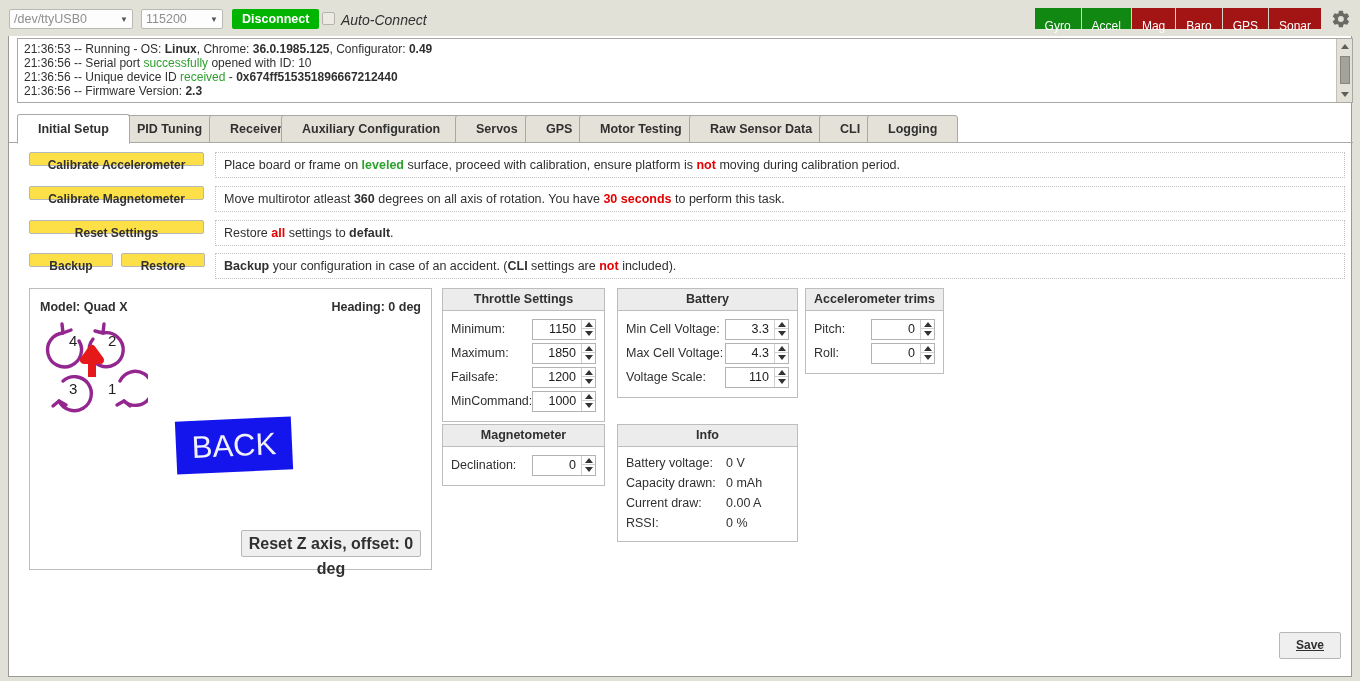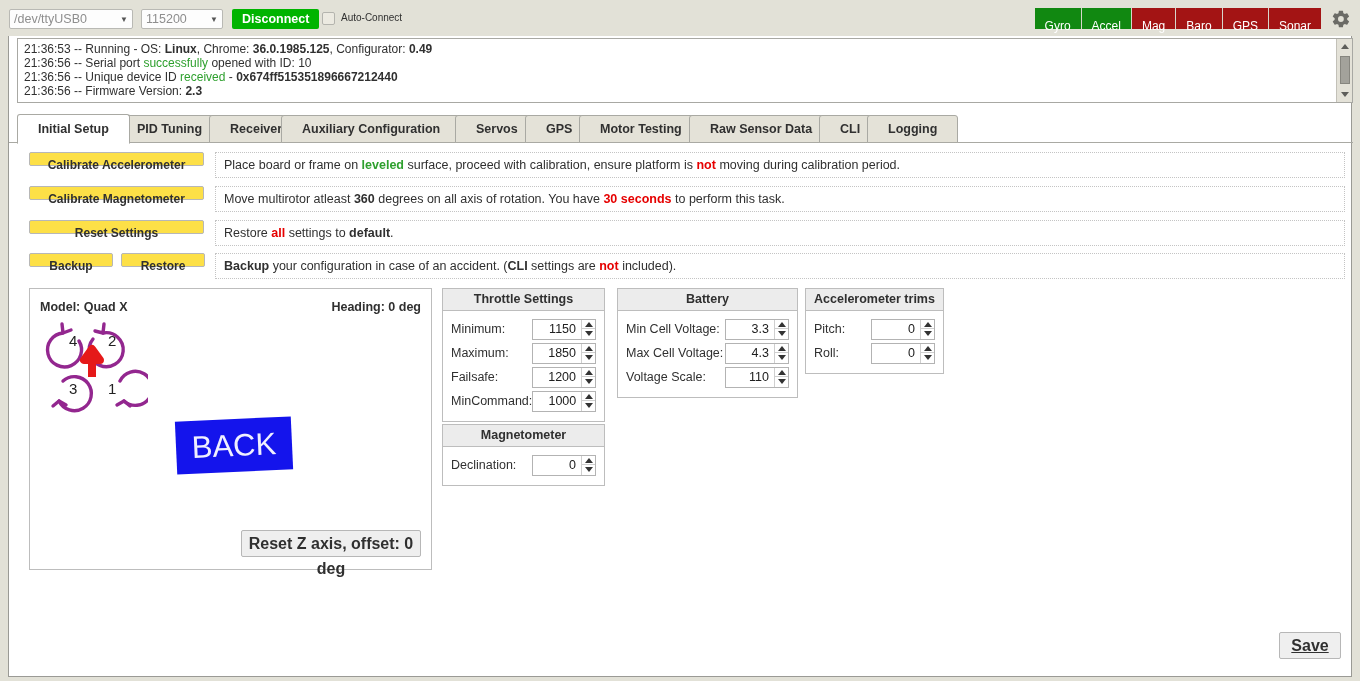--- a/index.html
+++ b/index.html
@@ -49,21 +49,21 @@
     cursor: pointer;
   }
   #chk-autoconnect {
     position: absolute; left: 321px; top: 12px;
     width: 13px; height: 13px;
     background: #eceae1;
     border: 1px solid #b4b4ae; border-radius: 2px;
   }
   #lbl-autoconnect {
     position: absolute; left: 340px; top: 12px;
-    font-size: 10px; color: #303030;
+    font-size: 14px; color: #303030; font-style: italic;
   }
 
   #status-bar { position: absolute; right: 40px; top: 8px; display: flex; }
   .status-badge {
     height: 21px; line-height: 21px;
     padding: 8px 10px;
     color: #ffffff; font-size: 12px;
     text-align: center;
     border-right: 1px solid #d8d6cc;
   }
@@ -220,21 +220,21 @@
     background: #efefef; border: 1px solid #b7b7b7; border-radius: 2px;
     font-size: 16px; font-weight: bold; text-align: center; line-height: 25px;
     cursor: pointer;
   }
 
   
   #btn-save {
     position: absolute; left: 1270px; top: 632px;
     width: 62px; height: 27px;
     background: #efefef; border: 1px solid #b7b7b7; border-radius: 2px;
-    font-size: 16px; font-weight: bold; text-align: center; line-height: 25px;
+    font-size: 12px; font-weight: bold; text-align: center; line-height: 25px;
     cursor: pointer;
     text-decoration: underline;
   }
 </style>
 </head>
 <body>
 
 <div id="app">
 
   <div id="headerbar">
@@ -475,15 +475,36 @@
             <div class="spin-btns">
               <div class="tri-up"></div>
               <div class="spin-sep"></div>
               <div class="tri-dn"></div>
             </div>
           </div>
         </div>
       </div>
   </div>
 
+  <div class="panel" id="panel-info" style="left:608px; top:424px; width:181px;">
+    <div class="panel-title">Info</div>
+    <div class="panel-body">
+        <div class="info-row">
+          <div class="info-key">Battery voltage:</div>
+          <div class="info-val">0 V</div>
+        </div>
+        <div class="info-row">
+          <div class="info-key">Capacity drawn:</div>
+          <div class="info-val">0 mAh</div>
+        </div>
+        <div class="info-row">
+          <div class="info-key">Current draw:</div>
+          <div class="info-val">0.00 A</div>
+        </div>
+        <div class="info-row">
+          <div class="info-key">RSSI:</div>
+          <div class="info-val">0 %</div>
+        </div>
+      </div>
+  </div>
 
   <div id="btn-save">Save</div>
 </div>
 
 </body></html>

